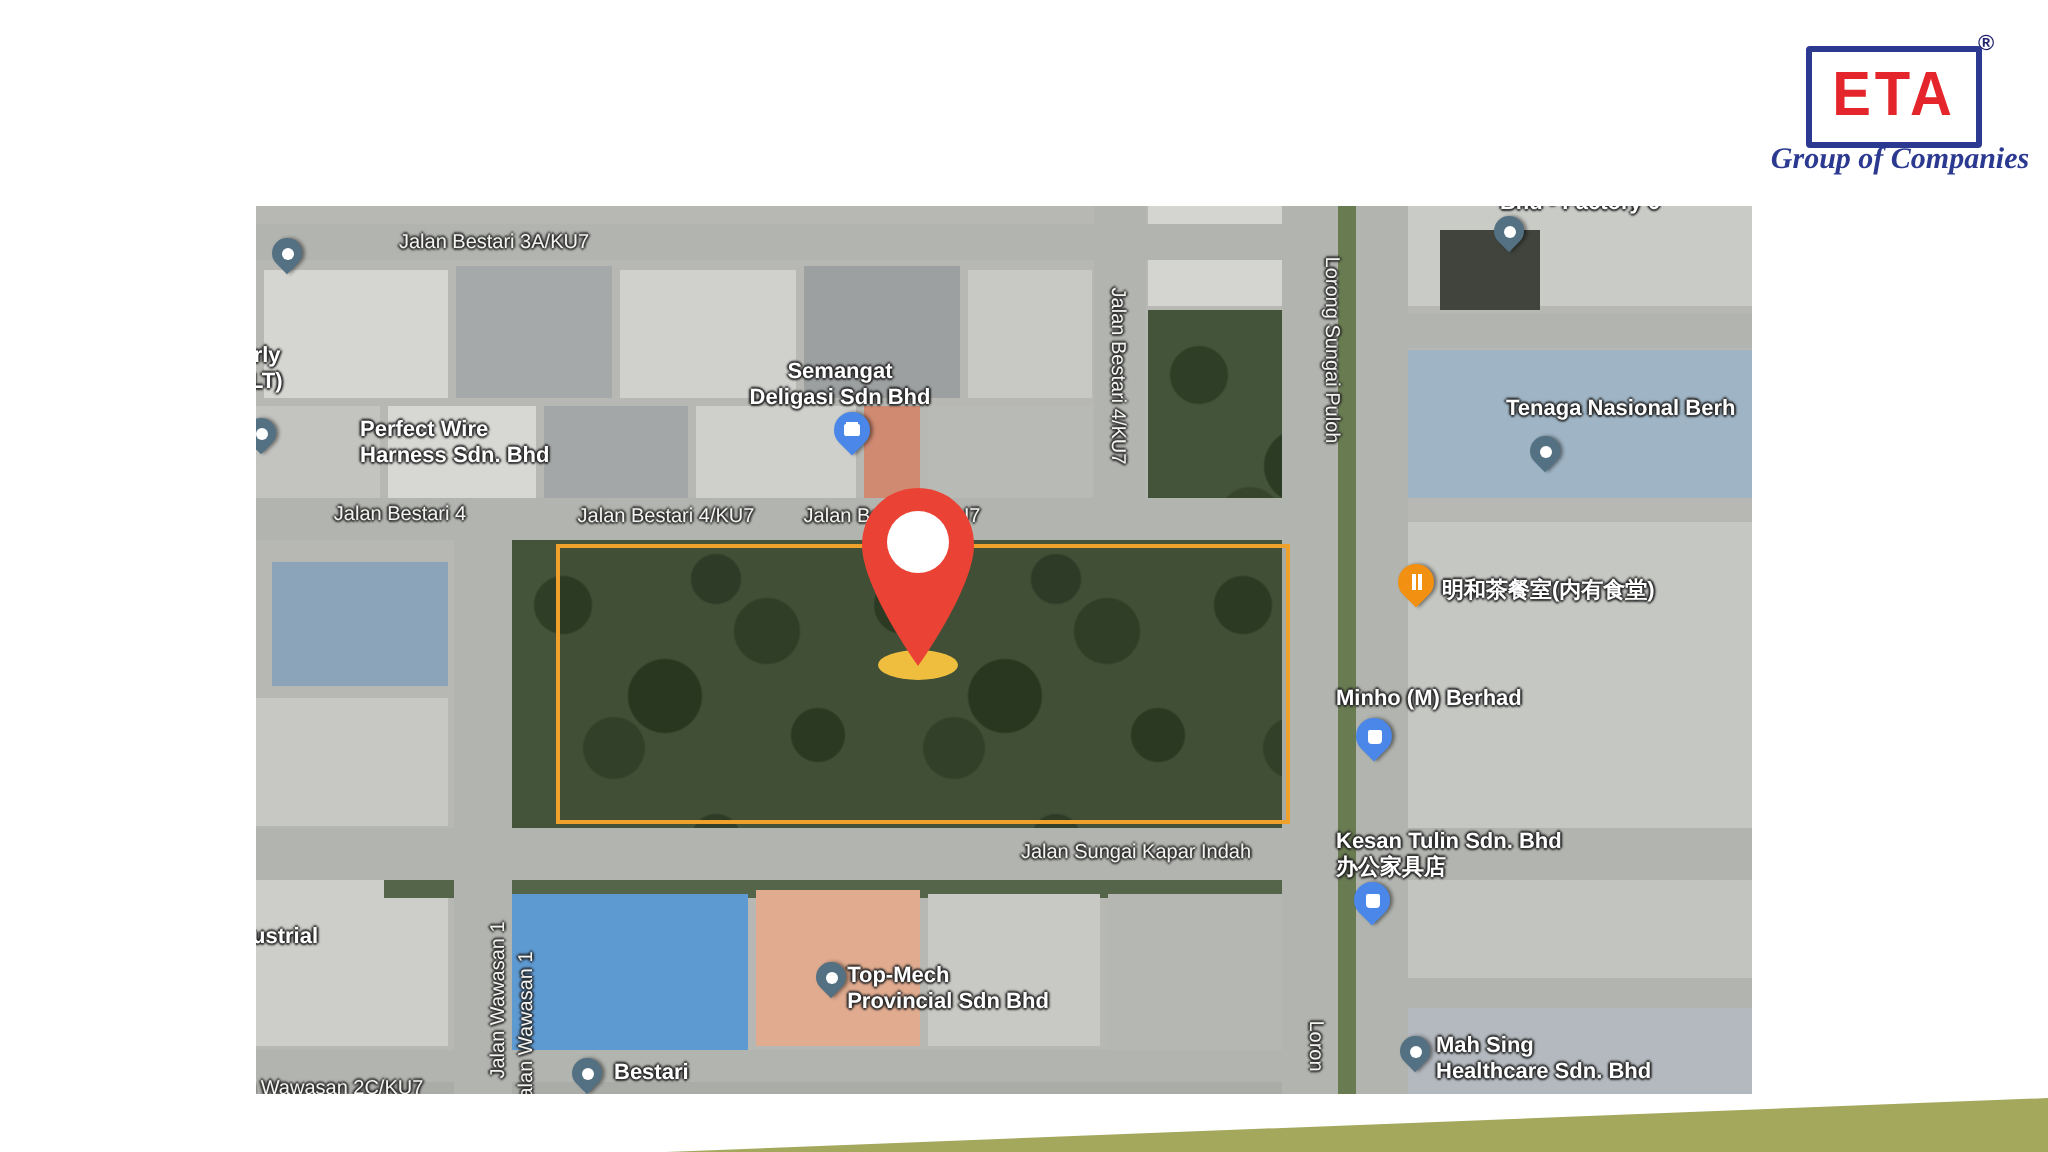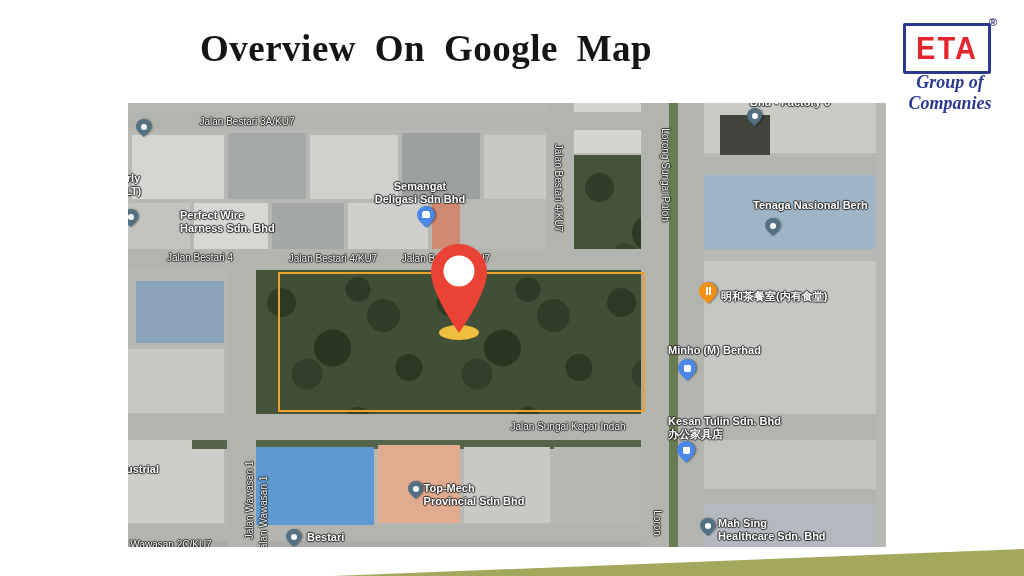--- a/index.html
+++ b/index.html
@@ -10,24 +10,24 @@
          font-weight:700;font-size:37px;color:#151515;letter-spacing:.5px;word-spacing:9px;}
   
   .logo{position:absolute;left:885px;top:12px;width:130px;height:80px;}
   .logo-box{position:absolute;left:18px;top:11px;width:82px;height:45px;border:3px solid #2B3990;
             border-radius:2px;display:flex;align-items:center;justify-content:center;background:#fff;}
   .logo-brand{font-weight:900;font-size:29px;color:#E4252B;letter-spacing:2px;
               font-family:"Liberation Sans",sans-serif;transform:scaleY(1.08);}
   .logo-reg{position:absolute;left:104px;top:4px;font-size:11px;color:#23246e;font-weight:700;}
   .logo-tagline{position:absolute;left:-2px;top:60px;width:134px;text-align:center;
                 font-family:"Liberation Serif",serif;font-style:italic;font-weight:700;
-                font-size:18px;color:#2B3990;}
+                font-size:15px;color:#2B3990;}
   
   .map{position:absolute;left:128px;top:103px;width:748px;height:444px;overflow:hidden;
-       background:#b7b8b3;padding-left:10px;}
+       background:#b7b8b3;}
   .blk{position:absolute;}
   .road{position:absolute;background:#b2b4af;}
   .ridges-v{background-image:repeating-linear-gradient(90deg,rgba(255,255,255,.28) 0 2px,transparent 2px 9px);}
   .ridges-h{background-image:repeating-linear-gradient(0deg,rgba(255,255,255,.30) 0 2px,transparent 2px 8px);}
   .veg{background-color:#44543a;
        background-image:
          radial-gradient(circle at 15% 25%,#2f3e27 0 14px,transparent 15px),
          radial-gradient(circle at 45% 60%,#2c3b24 0 18px,transparent 19px),
          radial-gradient(circle at 75% 35%,#33422a 0 16px,transparent 17px),
          radial-gradient(circle at 90% 75%,#2e3d26 0 13px,transparent 14px),
@@ -58,21 +58,20 @@
   .pin-shadow{position:absolute;border-radius:50%;}
   
   .corner-accent{position:absolute;left:333px;top:545px;width:691px;height:31px;
                  background:#A3A85C;clip-path:polygon(0 100%,100% 13%,100% 100%);}
 </style>
 </head>
 <body>
 
 <div class="slide">
 
-  <div class="title">Overview On  Google Map</div>
 
   <div class="logo">
     <div class="logo-box">
       <span class="logo-brand" style="color: rgb(228, 37, 43);">ETA</span>
     </div>
     <span class="logo-reg">®</span>
     <div class="logo-tagline" style="color: rgb(43, 57, 144);">Group of Companies</div>
   </div>
 
   <div class="map">

